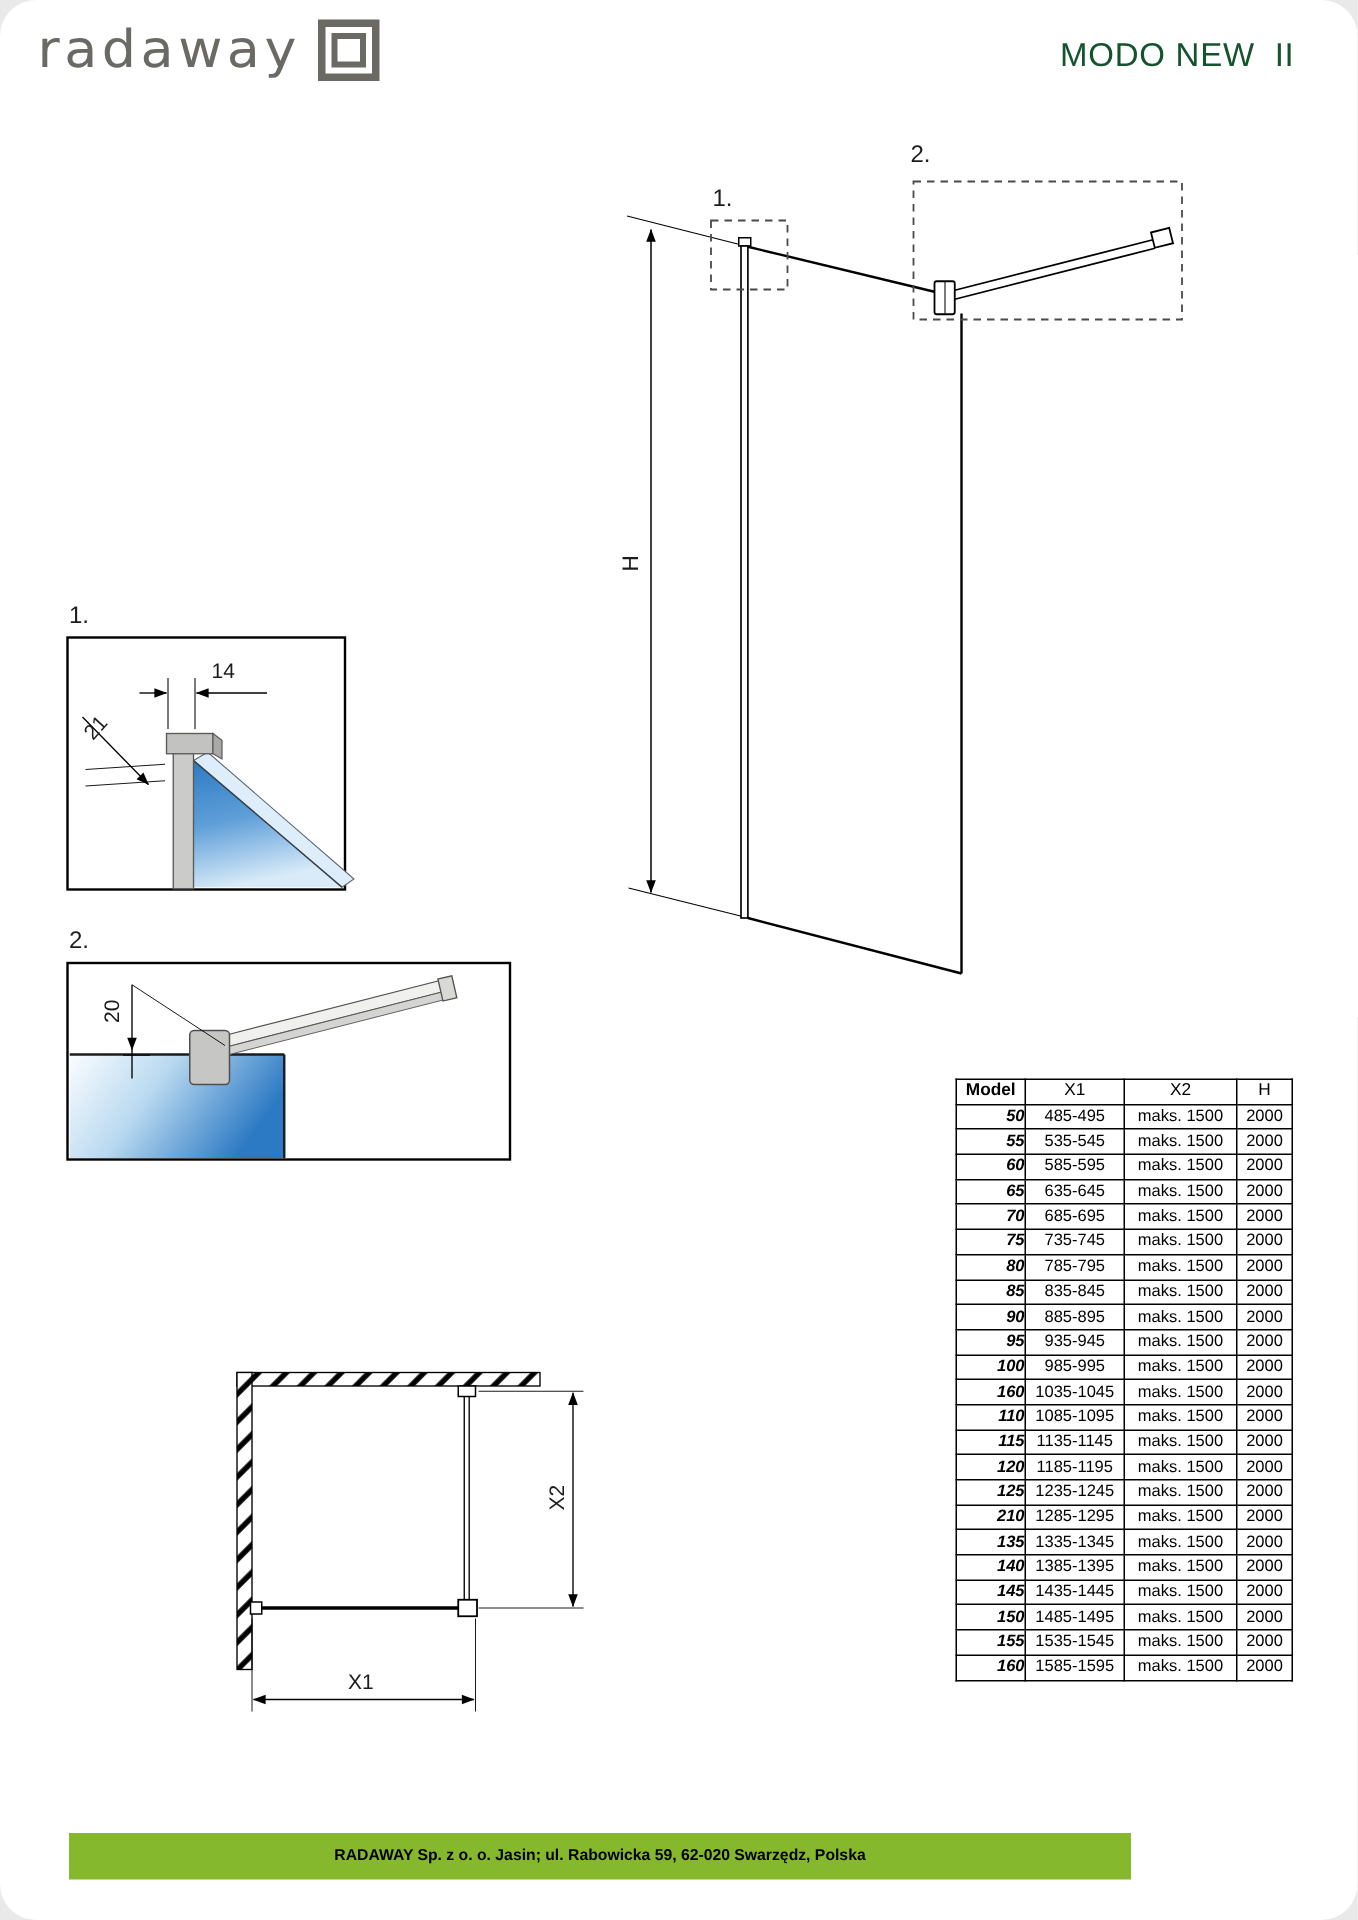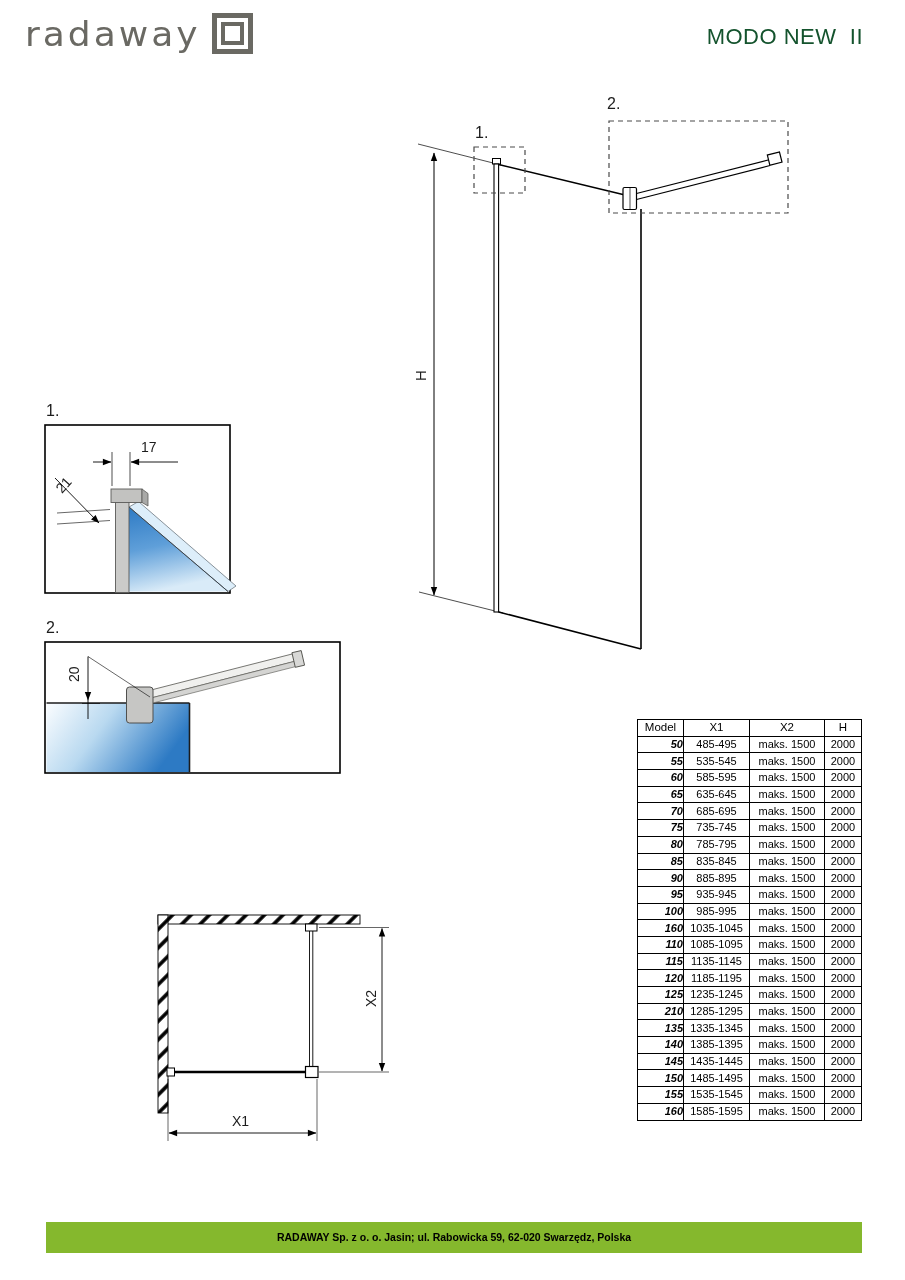--- a/index.html
+++ b/index.html
@@ -1,18 +1,18 @@
 <!DOCTYPE html>
 <html><head>
 <meta charset="utf-8">
 <style>
   html,body{margin:0;padding:0;background:#e9e9e9;}
   .page{
     position:relative;width:905px;height:1280px;background:#ffffff;
-    font-family:"Liberation Sans",sans-serif;overflow:hidden;margin:0 auto;
+    font-family:"Liberation Sans",sans-serif;overflow:hidden;margin:0 auto;border-radius:24px;
   }
   
   .logo{position:absolute;left:25px;top:13px;display:flex;align-items:center;}
   .logo-text{
     font-family:"DejaVu Sans",sans-serif;font-size:36px;font-weight:400;
     color:#6a6963;letter-spacing:3px;transform:scaleY(.96);line-height:1;
   }
   .logo-mark{width:31px;height:31px;border:5px solid #6a6963;margin-left:11px;
     display:flex;align-items:center;justify-content:center;}
   .logo-mark-inner{width:15px;height:15px;border:4px solid #6a6963;}
@@ -24,24 +24,24 @@
   .dim{position:absolute;font-size:14px;color:#1c1c1c;line-height:1;}
   .rot90{transform:rotate(-90deg);transform-origin:0 0;}
   .rot48{transform:rotate(-48deg);transform-origin:0 0;}
   
   .spec-table{position:absolute;left:637px;top:719px;border-collapse:collapse;
     table-layout:fixed;background:#fff;}
   .spec-table th,.spec-table td{
     border:1.6px solid #000;text-align:center;vertical-align:middle;
     font-size:11px;padding:0;height:15.7px;line-height:1;color:#000;}
   .spec-table th{font-weight:normal;font-size:11.5px;}
-  .spec-table th:first-child{font-weight:normal;}
+  .spec-table th:first-child{font-weight:bold;}
   .spec-table td:first-child{font-weight:bold;font-style:italic;text-align:right;}
   
-  .footer{position:absolute;left:46px;top:1222px;width:816px;height:31px;
+  .footer{position:absolute;left:46px;top:1222px;width:708px;height:31px;
     display:flex;flex-direction:column;justify-content:center;gap:1px;
     text-align:center;font-size:10.5px;font-weight:bold;color:#000;}
   .footer div{line-height:13px;}
   svg{position:absolute;left:0;top:0;}
 </style>
 </head>
 <body>
 
 <div class="page">
 
@@ -161,21 +161,21 @@
       <span class="logo-mark-inner"></span>
     </span>
   </div>
   <div class="title">MODO NEW  II</div>
 
   <span class="dlabel" style="left:475px;top:125px;font-size:16px;">1.</span>
   <span class="dlabel" style="left:607px;top:96px;font-size:16px;">2.</span>
   <span class="dim rot90" style="left:413px;top:381px;font-size:15px;">H</span>
 
   <span class="dlabel" style="left:46px;top:403px;font-size:16px;">1.</span>
-  <span class="dim" style="left:141px;top:440px;">17</span>
+  <span class="dim" style="left:141px;top:440px;">14</span>
   <span class="dim rot48" style="left:53px;top:486px;">21</span>
 
   <span class="dlabel" style="left:46px;top:620px;font-size:16px;">2.</span>
   <span class="dim rot90" style="left:67px;top:682px;">20</span>
 
   <span class="dim" style="left:232px;top:1114px;">X1</span>
   <span class="dim rot90" style="left:364px;top:1007px;">X2</span>
 
   <table class="spec-table">
     <colgroup>

